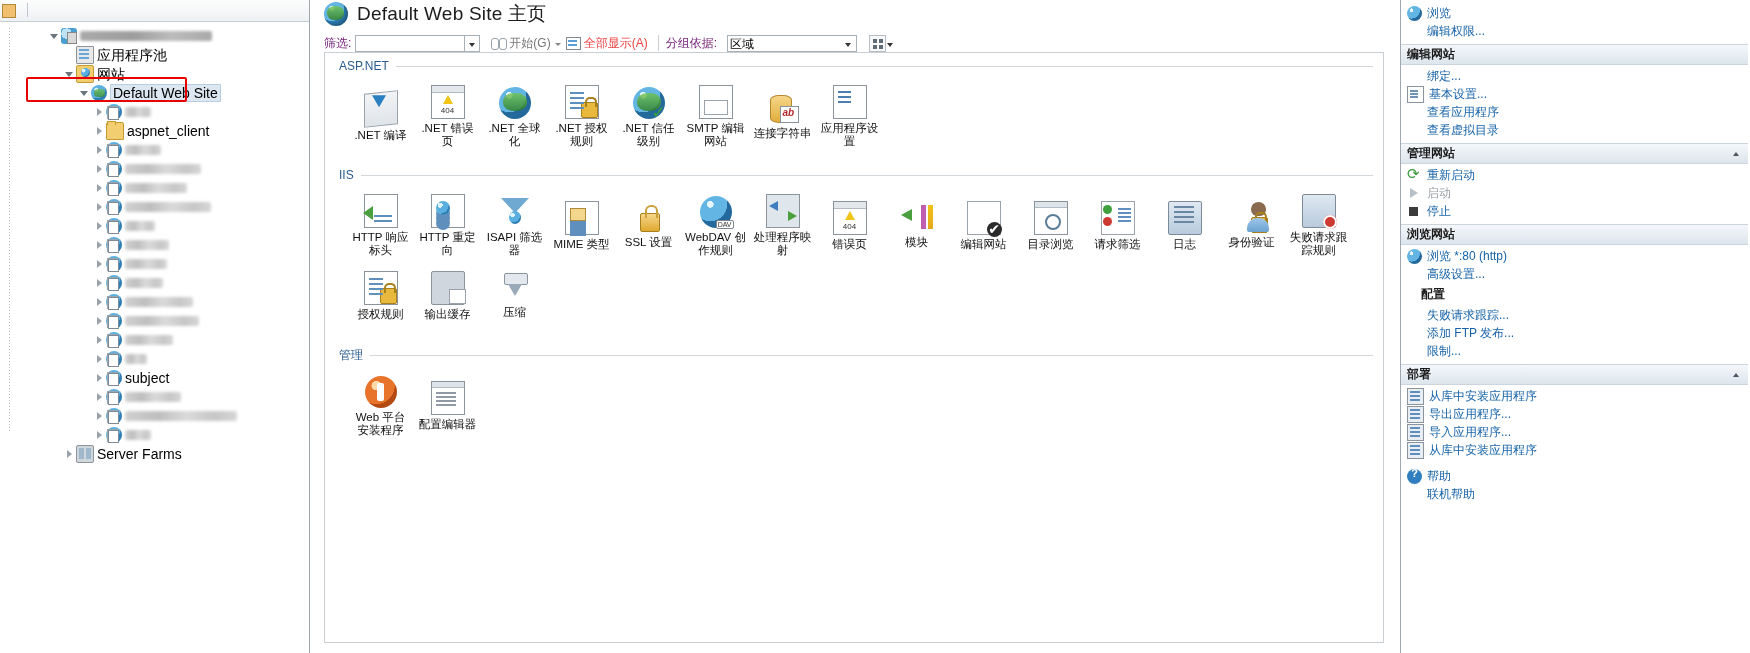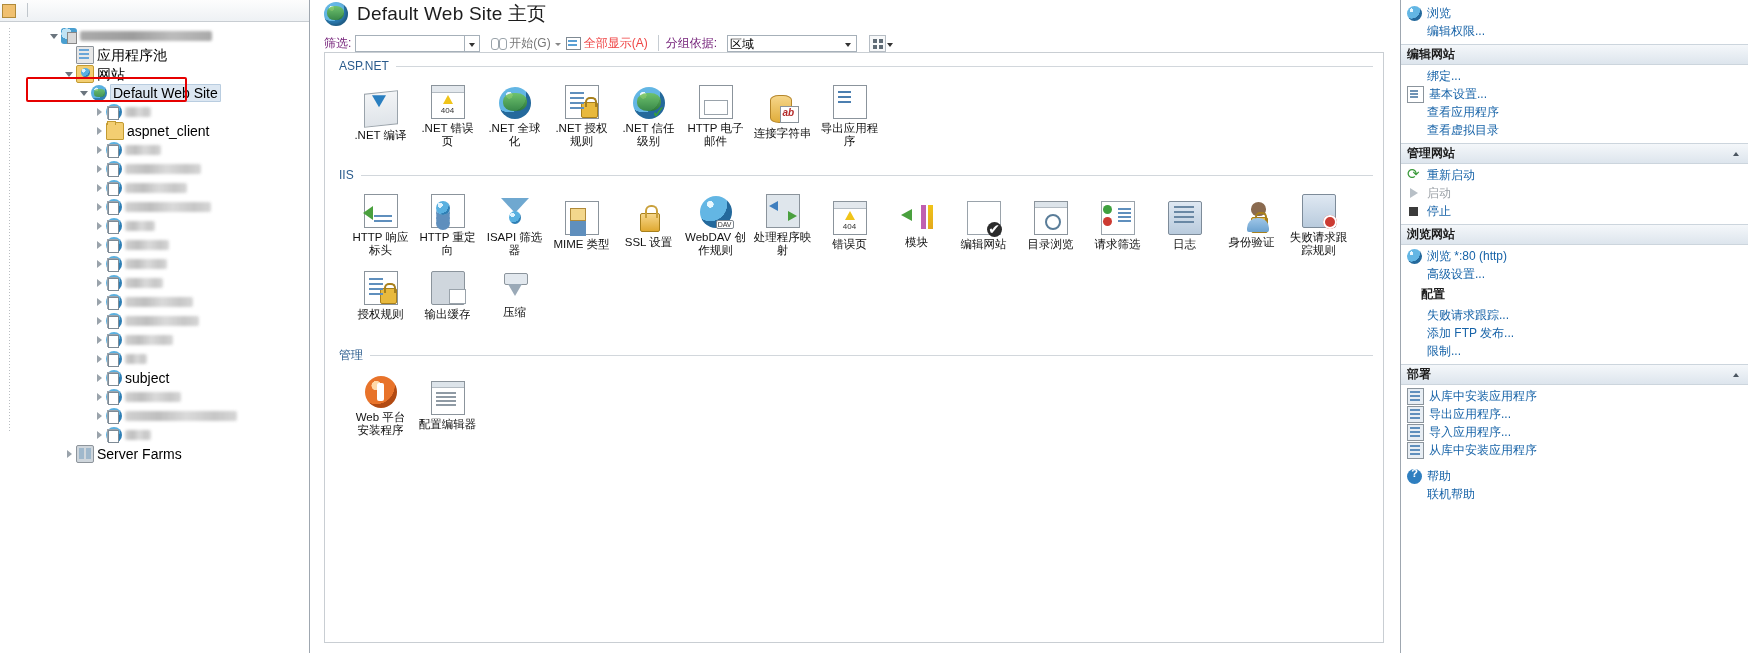--- a/index.html
+++ b/index.html
@@ -401,32 +401,32 @@
                 <span class="t-lbl">.NET 授权规则</span>
               </div>
               <div class="tile">
                 <span class="t-ico i-globe">
                   <i class="i-check"></i>
                 </span>
                 <span class="t-lbl">.NET 信任级别</span>
               </div>
               <div class="tile">
                 <span class="t-ico i-mail"></span>
-                <span class="t-lbl">HTTP 电子邮件</span>
+                <span class="t-lbl">SMTP 编辑网站</span>
               </div>
               <div class="tile">
                 <span class="t-ico">
                   <i class="i-db"></i>
                   <i class="i-ab"></i>
                 </span>
                 <span class="t-lbl">连接字符串</span>
               </div>
               <div class="tile">
                 <span class="t-ico i-gear-doc"></span>
-                <span class="t-lbl">导出应用程序</span>
+                <span class="t-lbl">应用程序设置</span>
               </div>
             </div>
           </div>
           <div class="group">
             <div class="group-head">
               <span class="gtitle">IIS</span>
               <span class="gline"></span>
             </div>
             <div class="tiles">
               <div class="tile">

